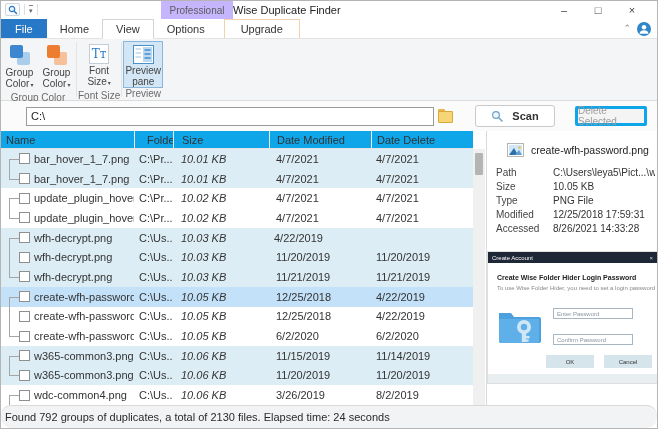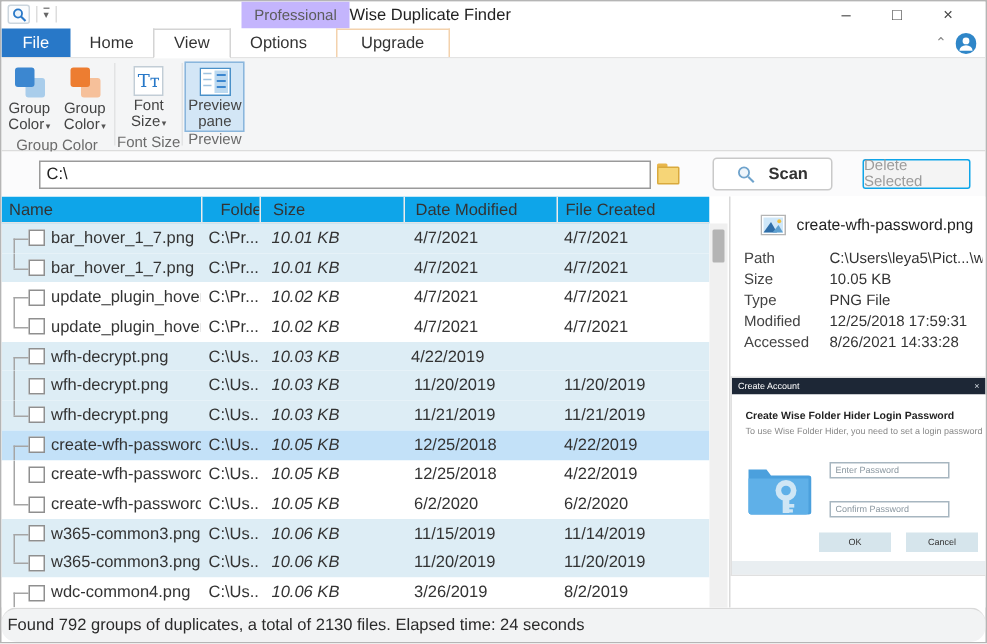--- a/index.html
+++ b/index.html
@@ -44,21 +44,21 @@
   .orange .sq-front { background:#ed7d31; } .orange .sq-back { background:#f6c09a; }
   .fontsize-icon { width:20px; height:20px; border:1px solid #c2cdd6; background:#fff; color:#2878c8; font-family:"DejaVu Serif", serif; font-size:12px; display:flex; align-items:center; justify-content:center; }
 
   
   .pathbar { position:absolute; top:100px; left:0; right:0; height:30px; background:#fbfbfc; display:flex; align-items:center; }
   .path-input { margin-left:25px; width:408px; height:19px; border:1px solid #9a9a9a; background:#fff; font-size:11px; padding:0 4px; font-family:"Liberation Sans", sans-serif; color:#222; }
   .folder-icon { position:relative; width:15px; height:14px; margin-left:4px; }
   .folder-icon .tabb { position:absolute; top:0; left:0; width:7px; height:4px; background:#e8b64c; border-radius:1px 1px 0 0; }
   .folder-icon .bodyy { position:absolute; top:2px; left:0; right:0; bottom:0; background:#f6d577; border:1px solid #d9a93c; border-radius:1px; }
   .scan-btn { margin-left:22px; width:80px; height:22px; background:#fff; border:1px solid #c9c9c9; border-radius:3px; display:flex; align-items:center; justify-content:center; gap:8px; font-weight:bold; color:#333; }
-  .delete-btn { position:absolute; right:10px; width:72px; height:20px; background:#f4f4f4; border:1px solid #0ea5e9; border-radius:2px; display:flex; align-items:center; justify-content:center; font-size:10px; color:#9c9c9c; }
+  .delete-btn { position:absolute; right:10px; width:72px; height:20px; background:#f4f4f4; border:3px solid #0ea5e9; border-radius:2px; display:flex; align-items:center; justify-content:center; font-size:10px; color:#9c9c9c; }
 
   
   .main { position:absolute; top:130px; left:0; right:0; bottom:23px; background:#fff; }
   .table { position:absolute; left:0; top:0; width:472px; bottom:0; overflow:hidden; }
   .thead { display:flex; height:18px; align-items:center; border-bottom:1px solid #e4e4e4; color:#333; background:#0ea5e9; }
   .th { overflow:hidden; white-space:nowrap; border-left:1px solid #ececec; height:100%; display:flex; align-items:center; }
   .th:first-child { border-left:none; }
   .trow { display:flex; height:19.7px; align-items:stretch; }
   .trow.blue { background:#ddedf5; }
   .trow.white { background:#fff; }
@@ -213,21 +213,21 @@
   </div>
 
   <div class="main">
 
     <div class="table">
       <div class="thead">
         <div class="th h-name">Name</div>
         <div class="th h-folder">Folder</div>
         <div class="th h-size">Size</div>
         <div class="th h-mod">Date Modified</div>
-        <div class="th h-crt">File Created</div>
+        <div class="th h-crt">Date Delete</div>
       </div>
       <div>
           <div class="trow blue">
             <div class="cell c-name">
               <div class="bracket top"></div>
               <div class="checkbox"></div>
               <span class="fname">bar_hover_1_7.png</span>
             </div>
             <div class="cell c-folder">C:\Pr...</div>
             <div class="cell c-size">10.01 KB</div>

